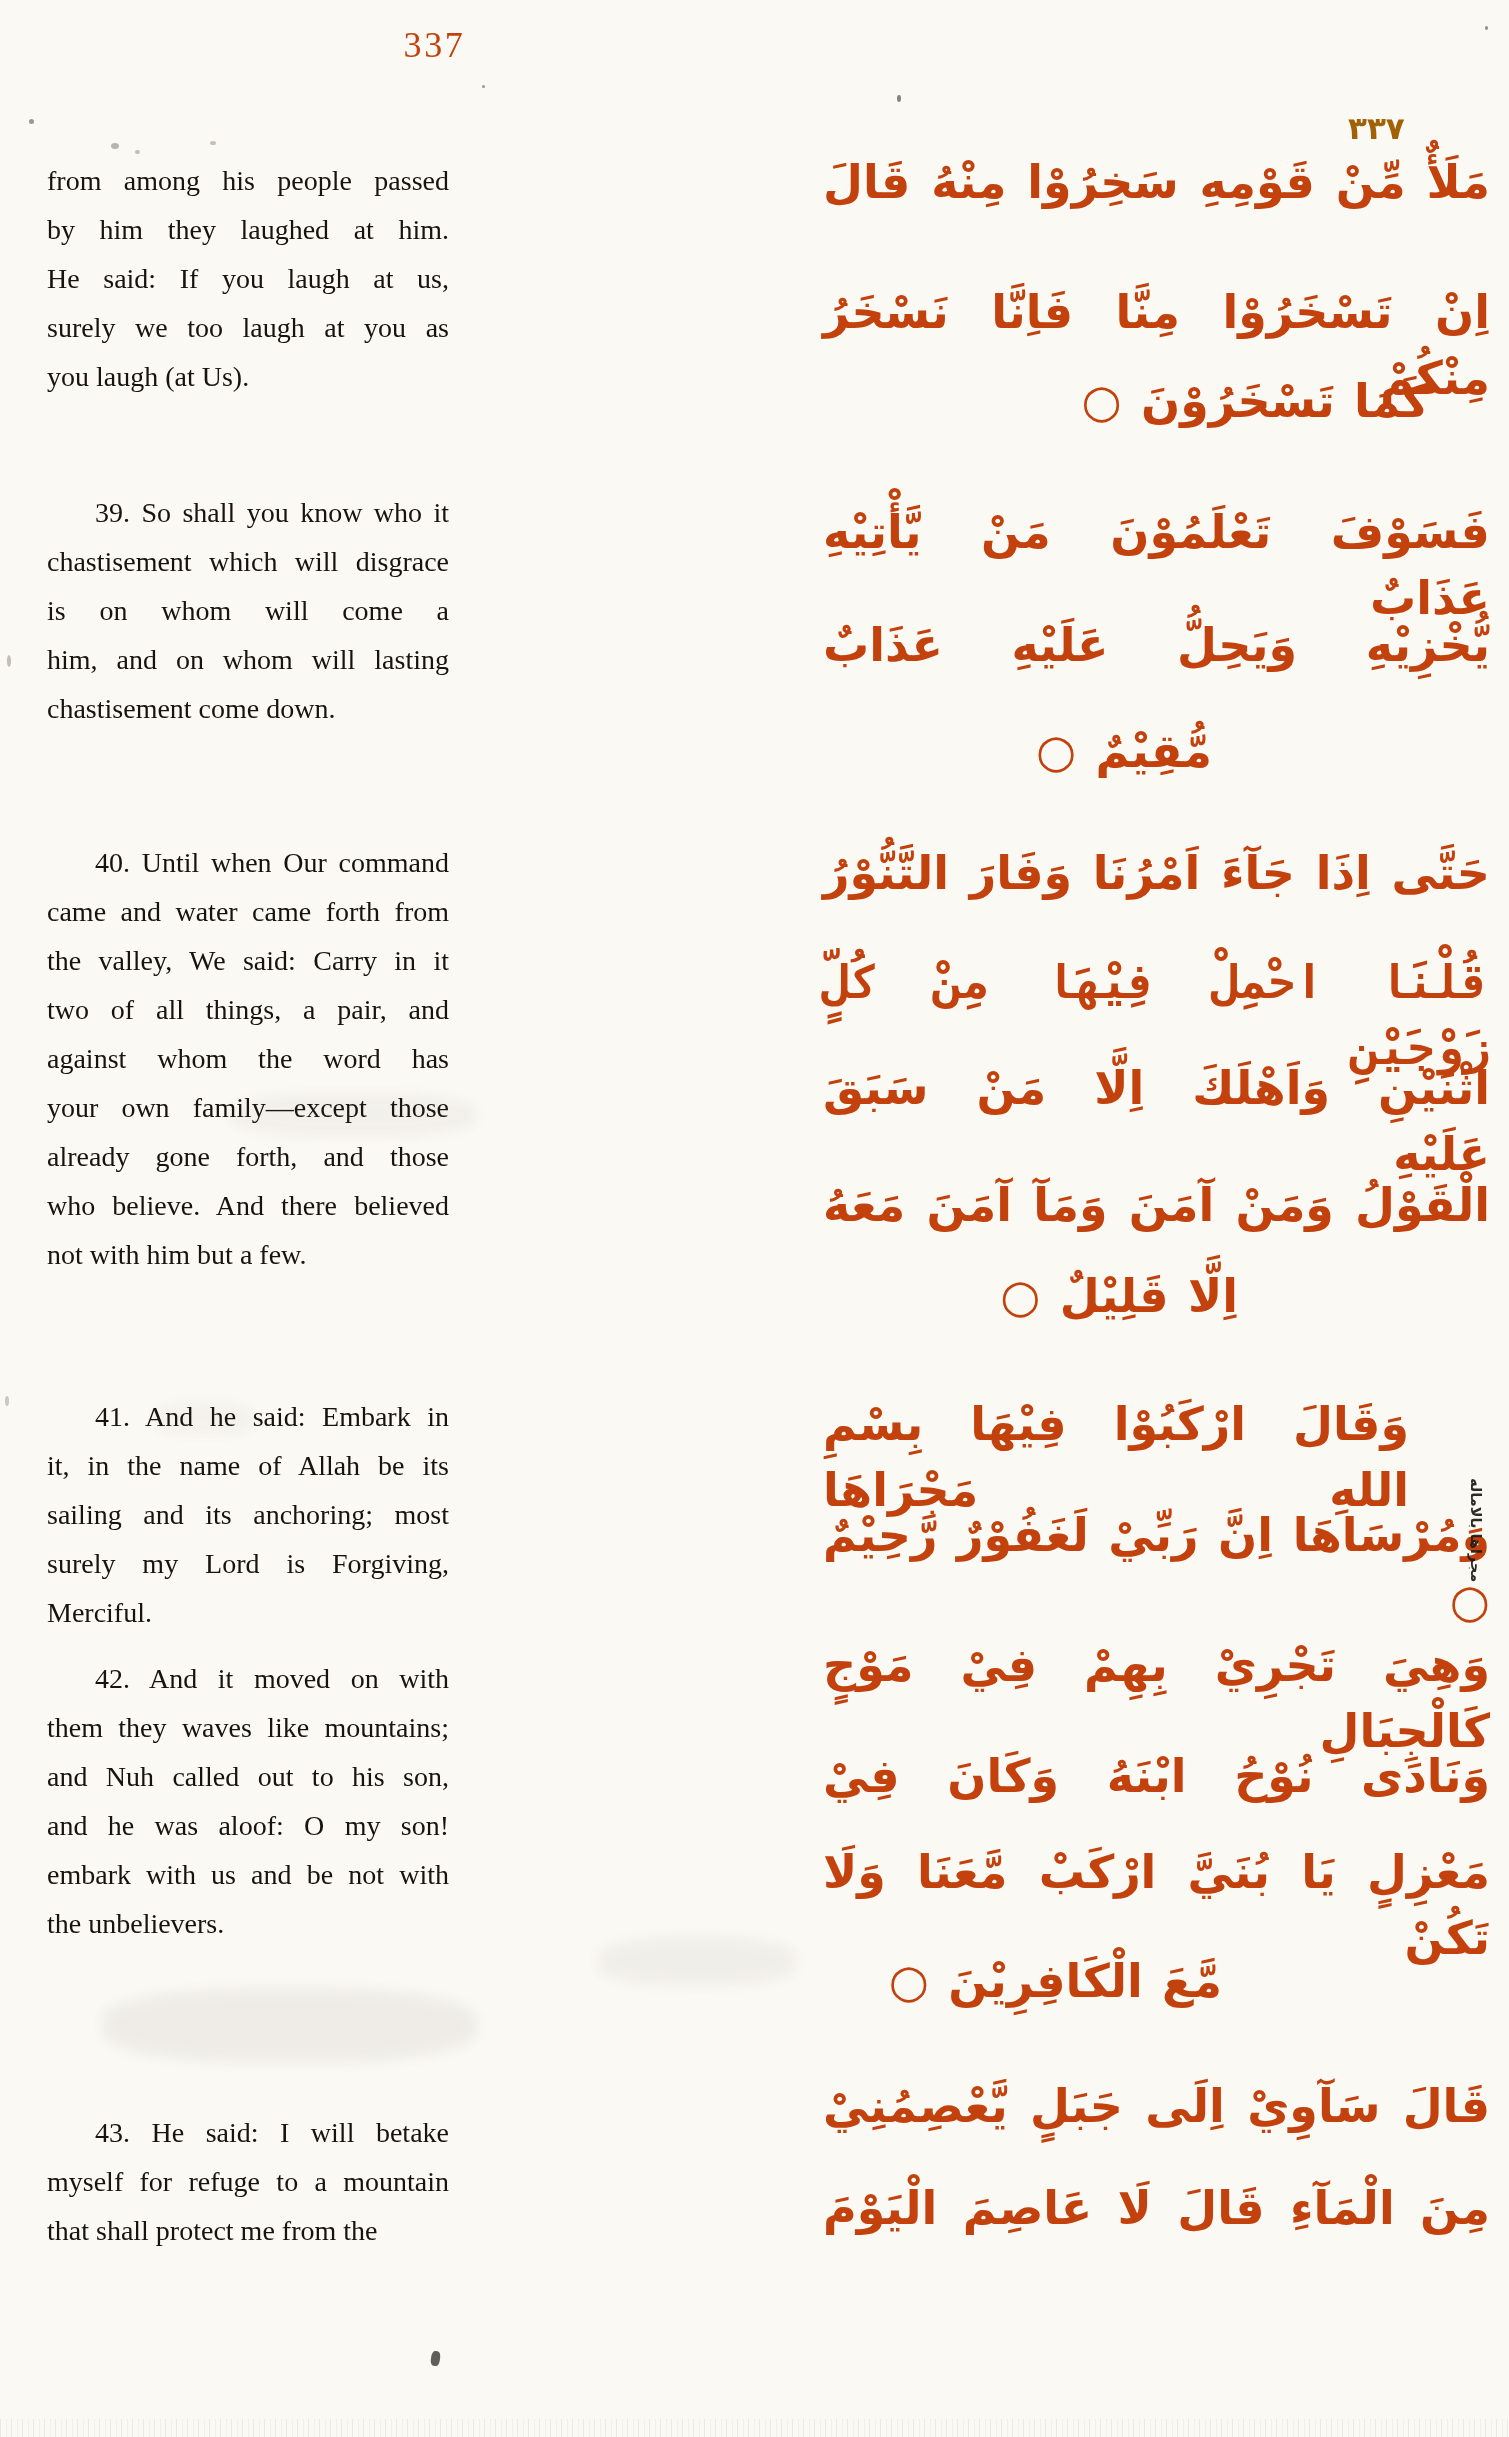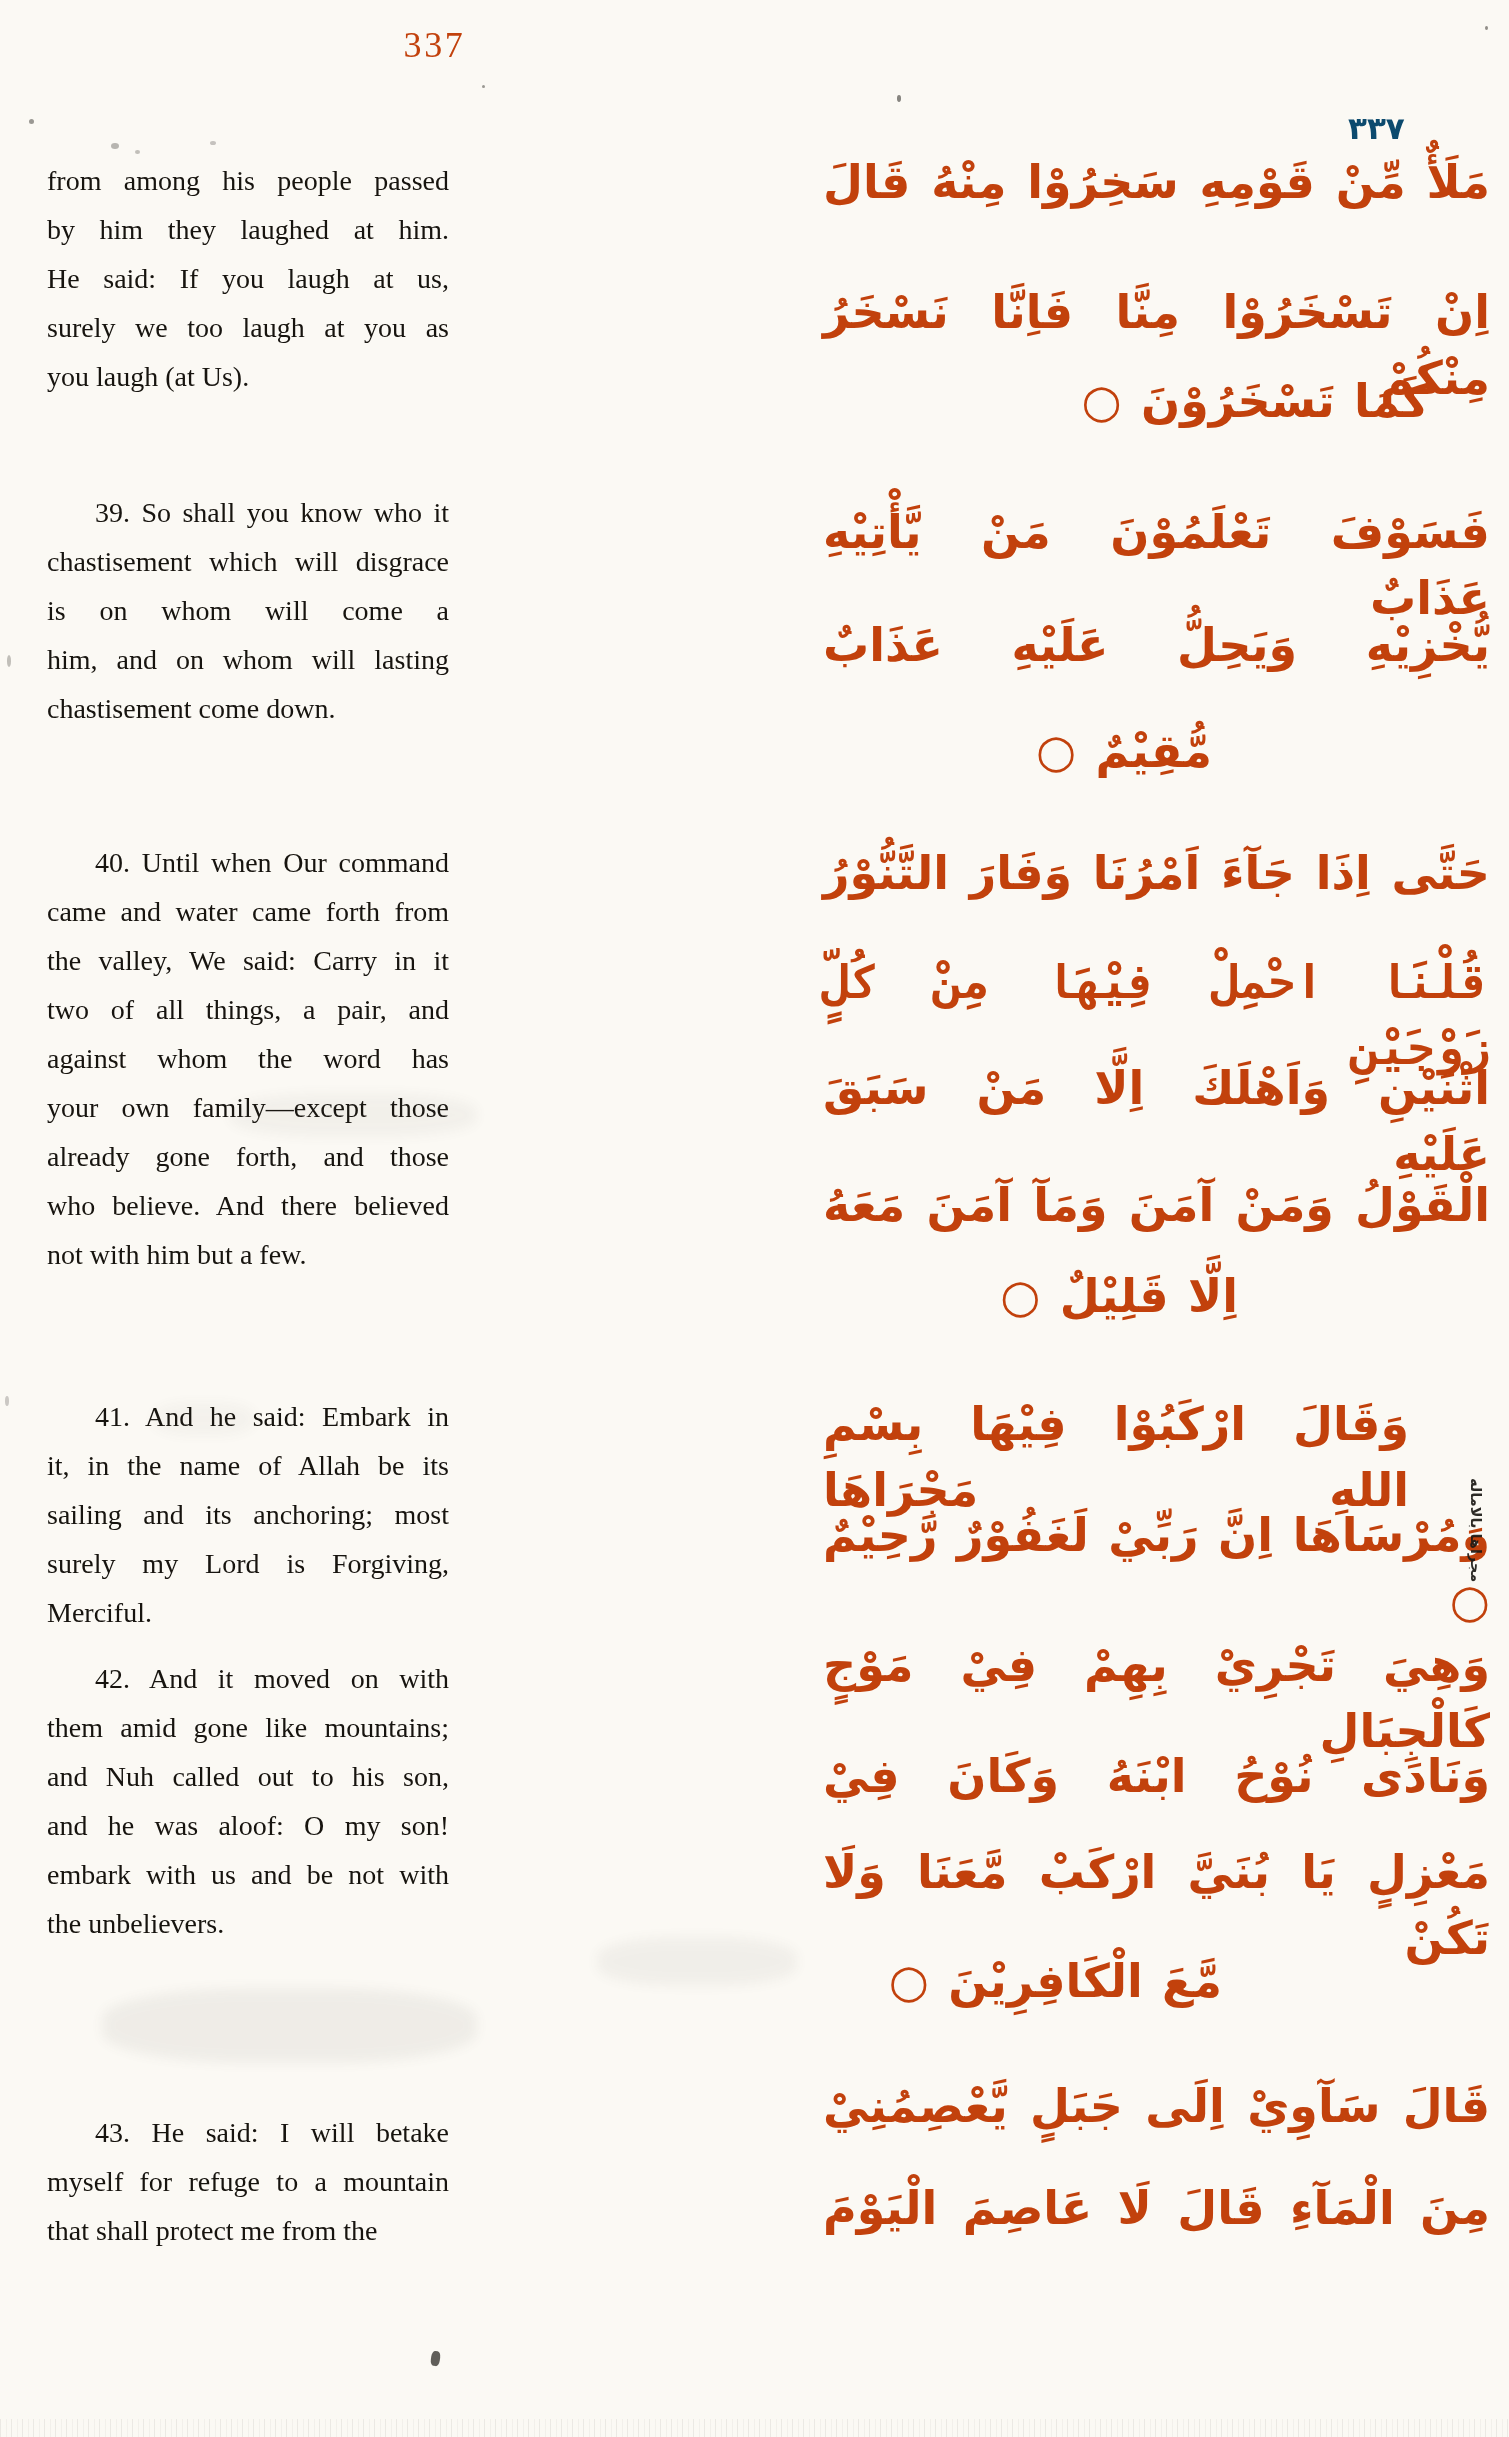--- a/index.html
+++ b/index.html
@@ -14,21 +14,21 @@
 
   
   .pagenum-latin {
     position:absolute; top:25.6px; left:379px; width:111px;
     font:36px/1.1 "Liberation Serif", serif;
     letter-spacing:2.6px; text-align:center; color:#c2410c;
   }
   .pagenum-arabic {
     position:absolute; top:111px; left:1348px;
     font:700 31px/1.1 "DejaVu Sans", sans-serif;
-    color:#0c4a6e;
+    color:#a16207;
   }
 
   
   .epar {
     position:absolute; left:47px; width:402px;
     font:28px/49px "Liberation Serif", serif;
     color:#17140f;
     text-rendering:optimizeLegibility;
   }
   .eline { min-height:49px; }
@@ -102,21 +102,21 @@
       </div>
       <div class="epar" style="top: 1392px;">
         <div class="eline just ind">41. And he said: Embark in</div>
         <div class="eline just">it, in the name of Allah be its</div>
         <div class="eline just">sailing and its anchoring; most</div>
         <div class="eline just">surely my Lord is Forgiving,</div>
         <div class="eline">Merciful.</div>
       </div>
       <div class="epar" style="top: 1654px;">
         <div class="eline just ind">42. And it moved on with</div>
-        <div class="eline just">them amid gone like mountains;</div>
+        <div class="eline just">them they waves like mountains;</div>
         <div class="eline just">and Nuh called out to his son,</div>
         <div class="eline just">and he was aloof: O my son!</div>
         <div class="eline just">embark with us and be not with</div>
         <div class="eline">the unbelievers.</div>
       </div>
       <div class="epar" style="top: 2108px;">
         <div class="eline just ind">43. He said: I will betake</div>
         <div class="eline just">myself for refuge to a mountain</div>
         <div class="eline">that shall protect me from the</div>
       </div>

